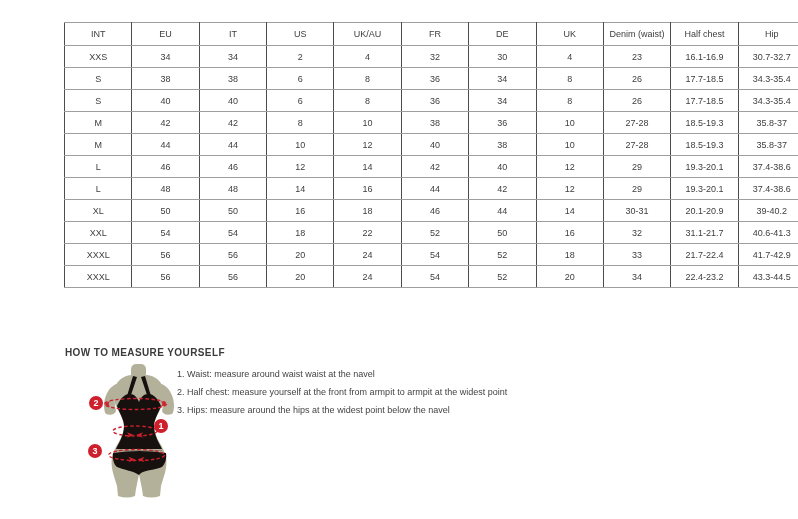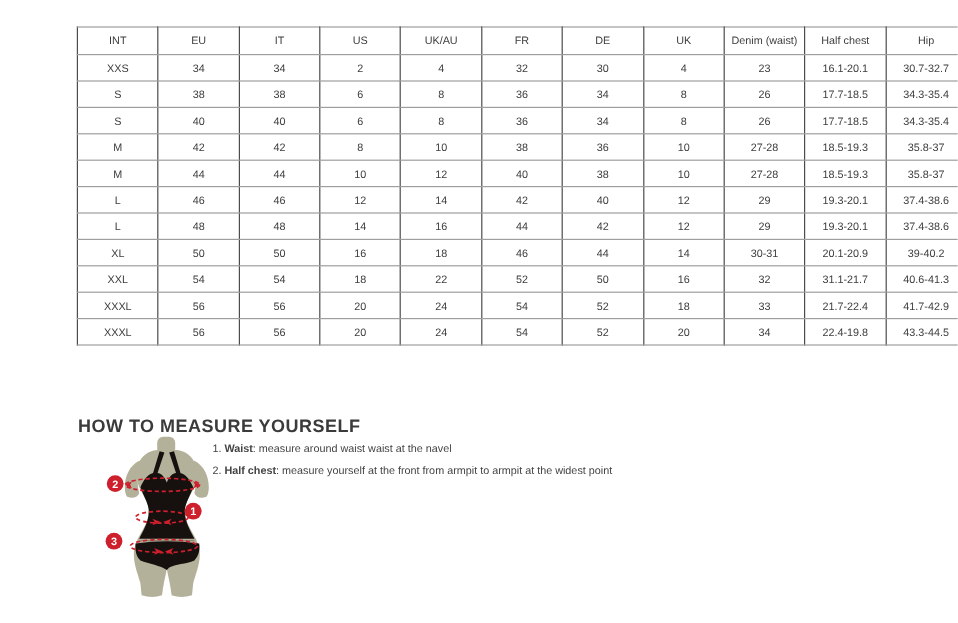--- a/index.html
+++ b/index.html
@@ -20,28 +20,28 @@
     border-top:1px solid #9e9e9e; border-bottom:1px solid #9e9e9e;
     text-align:center; vertical-align:middle;
     font-weight:400; padding:0; height:21px;
     white-space:nowrap; overflow:hidden;
   }
   .size-table thead th { height:22px; }
 
   
   .guide-title {
     position:absolute; left:65px; top:347px;
-    font-size:15px; font-weight:700; letter-spacing:.4px; color:#3b3b3b;
+    font-size:10px; font-weight:700; letter-spacing:.4px; color:#3b3b3b;
   }
   .guide-list {
     position:absolute; left:177px; top:369px;
     font-size:9px; color:#434343; list-style:none; margin:0; padding:0;
   }
   .guide-item { margin-bottom:8px; line-height:10px; }
-  .guide-item .lbl { font-weight:700; }
+  .guide-item .lbl { font-weight:400; }
 
   .figure-wrap { position:absolute; left:85px; top:362px; width:110px; height:140px; }
 </style>
 </head>
 <body>
 
 <table class="size-table">
   <thead>
     <tr>
         <th>INT</th>
@@ -61,21 +61,21 @@
       <tr>
         <td>XXS</td>
         <td>34</td>
         <td>34</td>
         <td>2</td>
         <td>4</td>
         <td>32</td>
         <td>30</td>
         <td>4</td>
         <td>23</td>
-        <td>16.1-20.1</td>
+        <td>16.1-16.9</td>
         <td>30.7-32.7</td>
       </tr>
       <tr>
         <td>S</td>
         <td>38</td>
         <td>38</td>
         <td>6</td>
         <td>8</td>
         <td>36</td>
         <td>34</td>
@@ -191,31 +191,32 @@
       <tr>
         <td>XXXL</td>
         <td>56</td>
         <td>56</td>
         <td>20</td>
         <td>24</td>
         <td>54</td>
         <td>52</td>
         <td>20</td>
         <td>34</td>
-        <td>22.4-19.8</td>
+        <td>22.4-23.2</td>
         <td>43.3-44.5</td>
       </tr>
     </tbody>
 </table>
 
 <div class="guide-title">HOW TO MEASURE YOURSELF</div>
 
 <ol class="guide-list">
     <li class="guide-item"><span>1.</span> <span class="lbl">Waist</span><span>: measure around waist waist at the navel</span></li>
     <li class="guide-item"><span>2.</span> <span class="lbl">Half chest</span><span>: measure yourself at the front from armpit to armpit at the widest point</span></li>
+    <li class="guide-item"><span>3.</span> <span class="lbl">Hips</span><span>: measure around the hips at the widest point below the navel</span></li>
   </ol>
 
 <div class="figure-wrap">
   <svg width="110" height="140" viewBox="0 0 110 140">
 
     <g>
       <rect x="46" y="2" width="15" height="15" rx="5" fill="#b4b19b"></rect>
 
       <path fill="#b4b19b" d="M 46 13
         C 38 14, 33 18, 30 25

